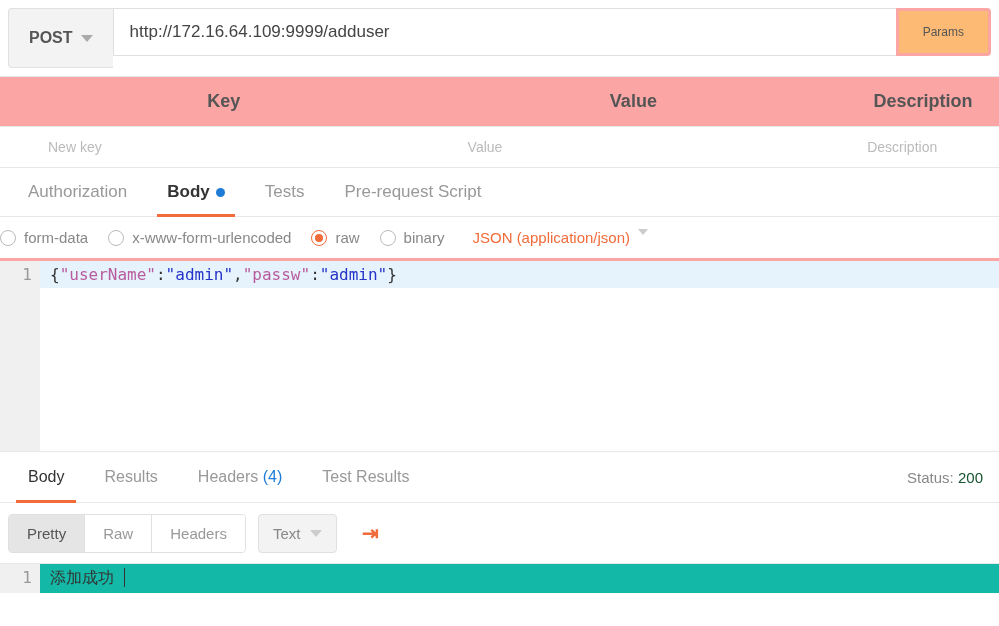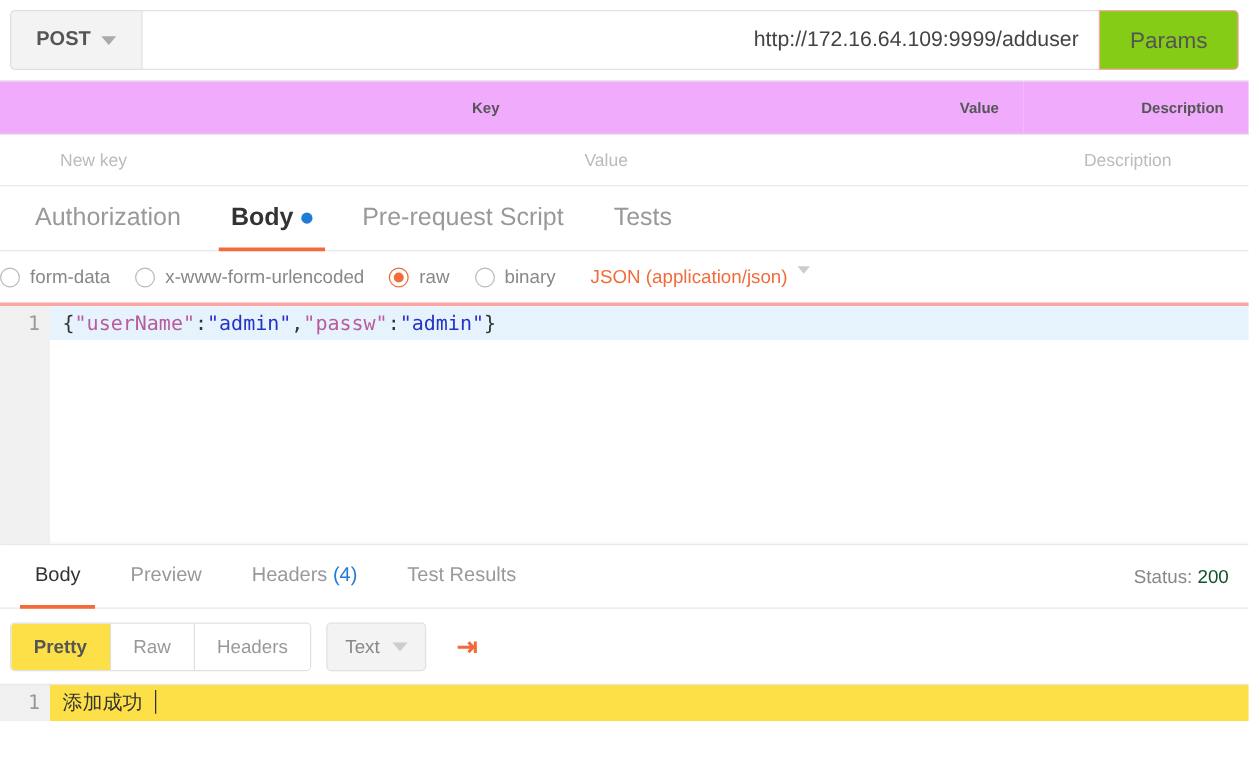--- a/index.html
+++ b/index.html
@@ -1,32 +1,32 @@
 <!DOCTYPE html>
 <html><head>
 <meta charset="utf-8">
 <style>
 * { margin: 0; padding: 0; box-sizing: border-box; }
 body { font-family: -apple-system, BlinkMacSystemFont, "Segoe UI", Helvetica, Arial, sans-serif; font-size: 15px; color: #666; background: #fff; width: 999px; }
 
 
 .top-bar { display: flex; align-items: stretch; padding: 8px; gap: 0; }
-.method-btn { display: flex; align-items: center; gap: 8px; padding: 0 20px; height: 48px; background: #f3f3f3; border: 1px solid #e0e0e0; border-right: none; border-radius: 4px 0 0 4px; color: #555; font-weight: 600; font-size: 16px; cursor: pointer; }
+.method-btn { display: flex; align-items: center; gap: 8px; padding: 0 20px; height: 60px; background: #f3f3f3; border: 1px solid #e0e0e0; border-right: none; border-radius: 4px 0 0 4px; color: #555; font-weight: 600; font-size: 16px; cursor: pointer; }
 .chevron-down { width: 0; height: 0; border-left: 6px solid transparent; border-right: 6px solid transparent; border-top: 7px solid #aaa; }
-.url-input { flex: 1; height: 48px; border: 1px solid #e0e0e0; padding: 17px 16px; font-size: 17px; color: #444; outline: none; border-right: none; text-align: right; }
-.params-btn { height: 48px; padding: 0 24px; background: #84cc16; border: 1px solid #fca5a5; border-radius: 0 4px 4px 0; color: #555; font-size: 18px; cursor: pointer; }
+.url-input { flex: 1; height: 48px; border: 1px solid #e0e0e0; padding: 17px 16px; font-size: 17px; color: #444; outline: none; border-right: none; }
+.params-btn { height: 48px; padding: 0 24px; background: #fdba74; border: 3px solid #fca5a5; border-radius: 0 4px 4px 0; color: #555; font-size: 12px; cursor: pointer; }
 
 
 .headers-table { width: 100%; border-collapse: collapse; }
-.headers-table th { text-align: right; padding: 14px 20px 14px 48px; font-weight: 600; color: #555; font-size: 12px; border-bottom: 1px solid #e8e8e8; background: #f0abfc; border-top: 1px solid #e8e8e8; }
+.headers-table th { text-align: center; padding: 14px 20px 14px 48px; font-weight: 600; color: #555; font-size: 18px; border-bottom: 1px solid #e8e8e8; background: #fca5a5; border-top: 1px solid #e8e8e8; }
 .headers-table td { padding: 12px 20px 12px 48px; color: #bbb; font-size: 14px; border-bottom: 1px solid #e8e8e8; }
 
 
 .req-tabs { display: flex; align-items: center; padding: 0 8px; border-bottom: 1px solid #e8e8e8; gap: 0; }
-.req-tab { padding: 14px 20px; color: #999; font-size: 20px; cursor: pointer; position: relative; }
+.req-tab { padding: 14px 20px; color: #999; font-size: 17px; cursor: pointer; position: relative; }
 .req-tab.active { color: #333; font-weight: 600; }
 .req-tab.active::after { content: ''; position: absolute; bottom: -1px; left: 10px; right: 10px; height: 3px; background: #f26b3a; }
 .tab-count { color: #1f7cd6; }
 .blue-dot { display: inline-block; width: 9px; height: 9px; background: #1f7cd6; border-radius: 50%; margin-left: 6px; vertical-align: middle; }
 
 
 .body-options { display: flex; align-items: center; padding: 12px 0; gap: 20px; border-bottom: 3px solid #fca5a5; }
 .radio-opt { display: flex; align-items: center; gap: 8px; color: #888; font-size: 15px; cursor: pointer; }
 .radio-outer { width: 16px; height: 16px; border: 1px solid #bbb; border-radius: 50%; display: flex; align-items: center; justify-content: center; background: #fff; }
 .radio-opt.selected .radio-outer { border-color: #f26b3a; }
@@ -54,28 +54,28 @@
 .resp-tab.active { color: #333; }
 .resp-tab.active::after { content: ''; position: absolute; bottom: -1px; left: 8px; right: 8px; height: 3px; background: #f26b3a; }
 .status-wrap { font-size: 15px; color: #888; }
 .status-code { color: #14532d; }
 
 
 .resp-toolbar { display: flex; align-items: center; padding: 10px 8px; gap: 12px; border-bottom: 1px solid #e8e8e8; }
 .seg-group { display: flex; border: 1px solid #e0e0e0; border-radius: 4px; overflow: hidden; }
 .seg-btn { padding: 10px 18px; background: #fff; color: #999; font-size: 15px; cursor: pointer; border-right: 1px solid #e0e0e0; }
 .seg-btn:last-child { border-right: none; }
-.seg-btn.active { background: #fde047; color: #555; font-weight: 700; }
+.seg-btn.active { background: #e5e5e5; color: #555; font-weight: 400; }
 .fmt-select { display: flex; align-items: center; gap: 10px; padding: 10px 14px; border: 1px solid #e0e0e0; border-radius: 4px; background: #f3f3f3; color: #888; cursor: pointer; font-size: 15px; }
 .wrap-btn { width: 42px; height: 40px; display: flex; align-items: center; justify-content: center; cursor: pointer; }
 .wrap-icon { color: #f26b3a; font-size: 20px; font-weight: bold; }
 
 
 .resp-editor { display: flex; background: #fff; font-family: Menlo, Monaco, Consolas, monospace; font-size: 16px; }
-.resp-line { padding: 4px 10px; background: #fde047; color: #333; flex:1; }
+.resp-line { padding: 4px 10px; background: #14b8a6; color: #333; flex:1; }
 .caret { border-right: 1px solid #333; }
 </style>
 </head>
 <body>
 
 <div class="top-bar">
   <div class="method-btn">
     <span>POST</span>
     <span class="chevron-down"></span>
   </div>
@@ -96,22 +96,22 @@
       <td>New key</td>
       <td>Value</td>
       <td>Description</td>
     </tr>
   </tbody>
 </table>
 
 <div class="req-tabs" id="req-tabs">
     <div class="req-tab">Authorization</div>
     <div class="req-tab active">Body<span class="blue-dot"></span></div>
+    <div class="req-tab">Tests</div>
     <div class="req-tab">Pre-request Script</div>
-    <div class="req-tab">Tests</div>
   </div>
 
 <div class="body-options" id="body-options">
     <div class="radio-opt">
       <span class="radio-outer"></span>
       <span>form-data</span>
     </div>
     <div class="radio-opt">
       <span class="radio-outer"></span>
       <span>x-www-form-urlencoded</span>
@@ -139,21 +139,21 @@
   <div class="code-area">
     <div class="code-line" id="req-code-line"><span class="json-punc">{</span><span class="json-key">"userName"</span><span class="json-punc">:</span><span class="json-str">"admin"</span><span class="json-punc">,</span><span class="json-key">"passw"</span><span class="json-punc">:</span><span class="json-str">"admin"</span><span class="json-punc">}</span></div>
   </div>
 </div>
 
 <div class="divider"></div>
 
 <div class="resp-header">
   <div class="resp-tabs" id="resp-tabs">
       <div class="resp-tab active">Body</div>
-      <div class="resp-tab">Preview</div>
+      <div class="resp-tab">Results</div>
       <div class="resp-tab">Headers<span class="tab-count"> (4)</span></div>
       <div class="resp-tab">Test Results</div>
     </div>
   <div class="status-wrap">
     <span>Status:</span>
     <span class="status-code">200</span>
   </div>
 </div>
 
 <div class="resp-toolbar">

